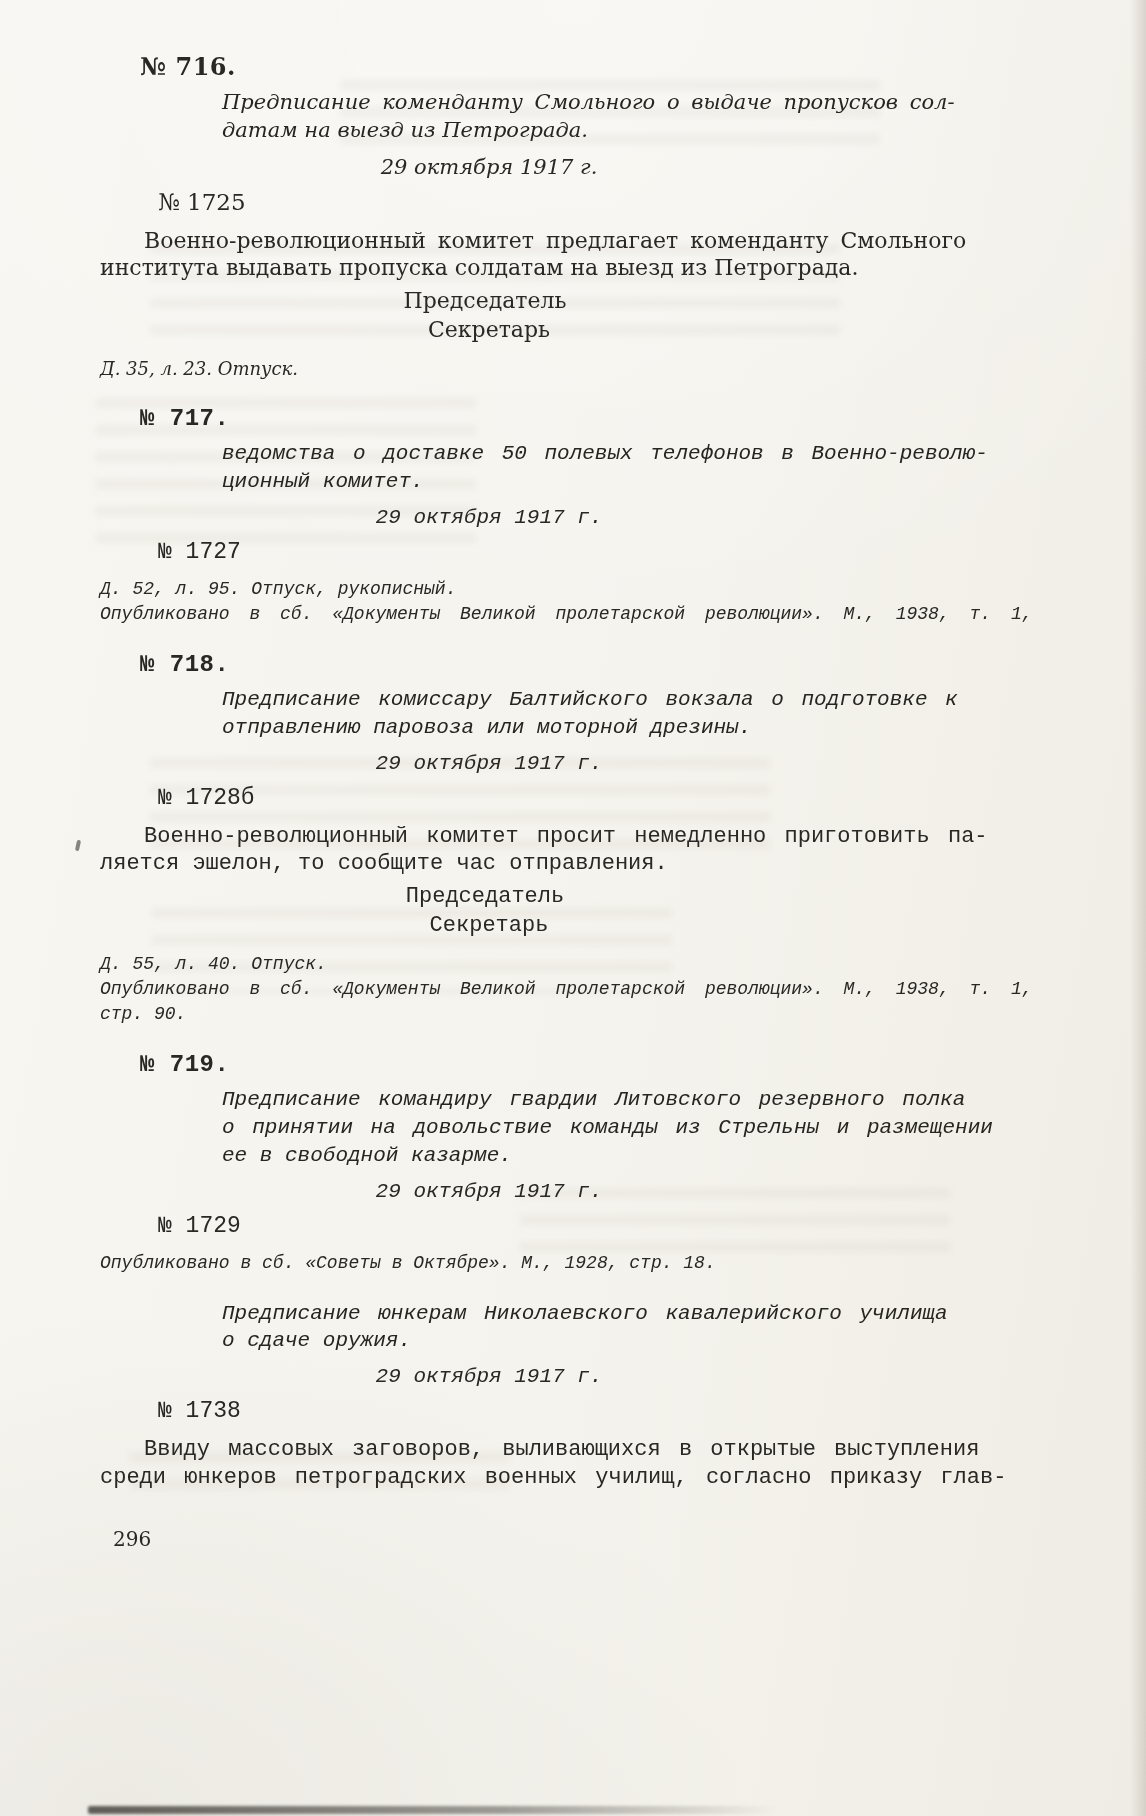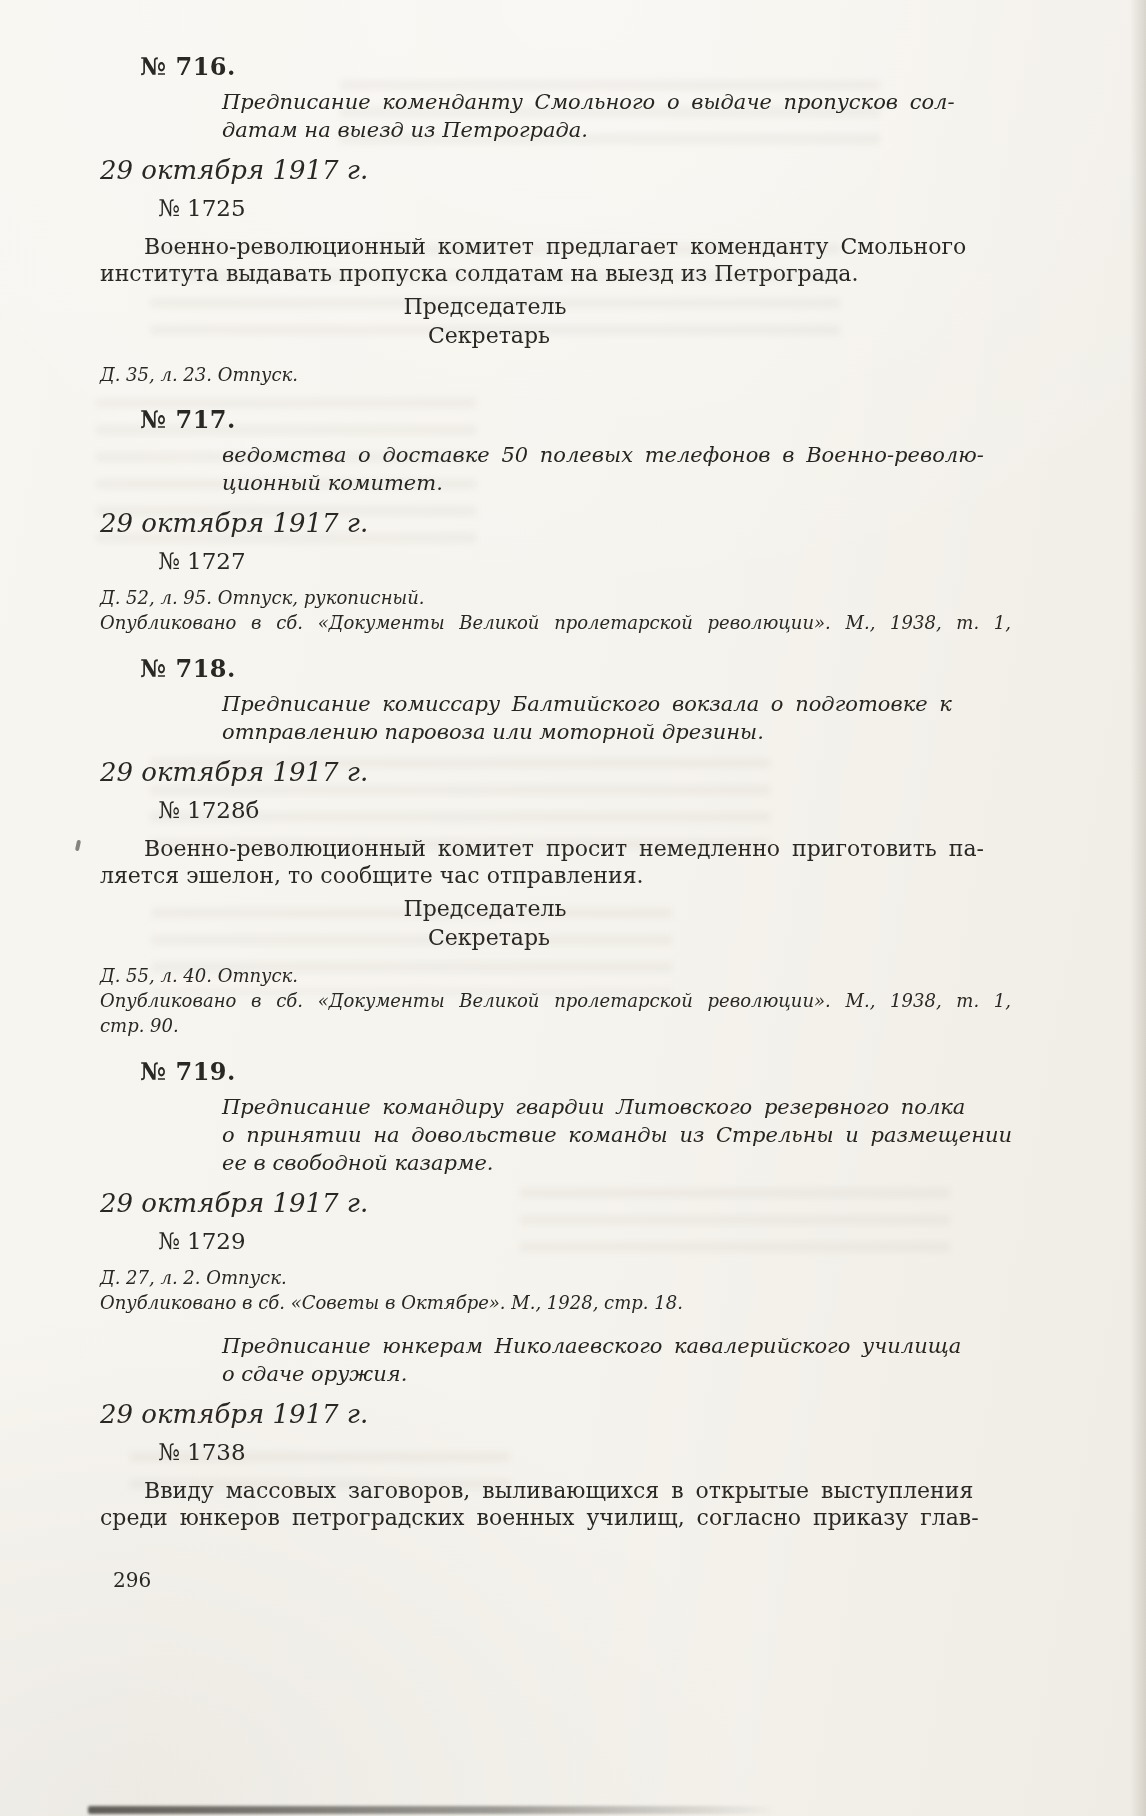--- a/index.html
+++ b/index.html
@@ -14,26 +14,26 @@
     overflow:hidden;
   }
   .page::before{ 
     content:""; position:absolute; inset:0; pointer-events:none;
     background:
       radial-gradient(120% 60% at 50% 0%, rgba(255,255,255,.35), rgba(255,255,255,0) 60%),
       radial-gradient(80% 40% at 10% 100%, rgba(120,112,98,.08), rgba(120,112,98,0) 70%);
   }
   .content { position:absolute; left:100px; top:52px; width:778px; }
 
-  .entry + .entry { margin-top:18px; }
+  .entry + .entry { margin-top:24px;font-family:Liberation Mono, monospace; }
 
   .entry-num { font-size:24px; font-weight:700; padding-left:40px; margin-bottom:8px; letter-spacing:.5px; }
   .heading   { margin-bottom:10px; }
   .heading-line { font-size:21px; font-style:italic; line-height:1.33; margin-left:122px; white-space:nowrap; color:#272520; }
-  .date-line { font-size:26px; font-style:italic; text-align:left; margin:8px 0 10px 0; }
+  .date-line { font-size:21px; font-style:italic; text-align:center; margin:8px 0 10px 0; }
   .doc-no    { font-size:23px; padding-left:58px; margin-bottom:12px; }
   .body-para { margin-bottom:6px; }
   .body-line { font-size:22px; line-height:1.24; white-space:nowrap; }
   .first     { padding-left:44px; }
   .sig-block { text-align:center; font-size:22px; line-height:1.3; margin:6px 0 12px 0; }
   .sig-line:first-child { padding-right:8px; }
   .archive   { margin-top:4px; }
   .archive-line { font-size:18px; font-style:italic; line-height:1.38; white-space:nowrap; }
 
   .ws-h { word-spacing:5px; }
@@ -142,21 +142,20 @@
     <section class="entry">
       <div class="entry-num">№ 719.</div>
       <div class="heading">
         <div class="heading-line ws-h">Предписание командиру гвардии Литовского резервного полка</div>
         <div class="heading-line ws-h">о принятии на довольствие команды из Стрельны и размещении</div>
         <div class="heading-line">ее в свободной казарме.</div>
       </div>
       <div class="date-line">29 октября 1917 г.</div>
       <div class="doc-no">№ 1729</div>
       <div class="archive">
-        <div class="archive-line">Д. 27, л. 2. Отпуск.</div>
         <div class="archive-line">Опубликовано в сб. «Советы в Октябре». М., 1928, стр. 18.</div>
       </div>
     </section>
 
     <section class="entry">
       <div class="heading">
         <div class="heading-line ws-h">Предписание юнкерам Николаевского кавалерийского училища</div>
         <div class="heading-line">о сдаче оружия.</div>
       </div>
       <div class="date-line">29 октября 1917 г.</div>

